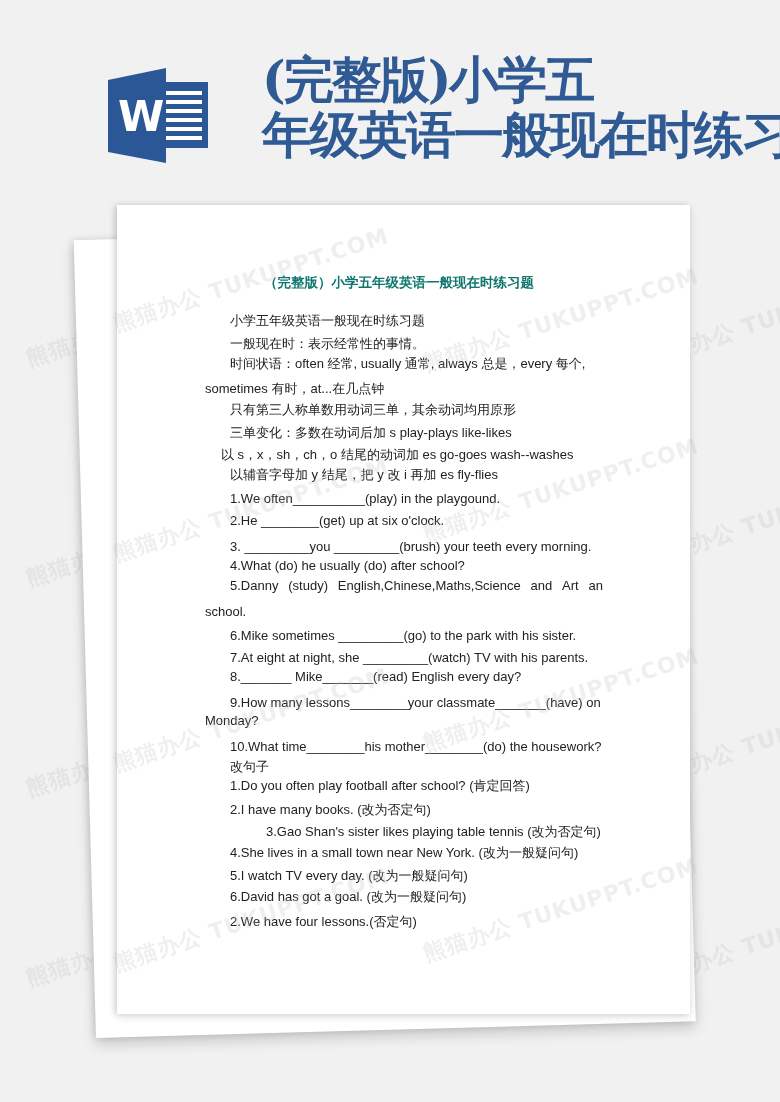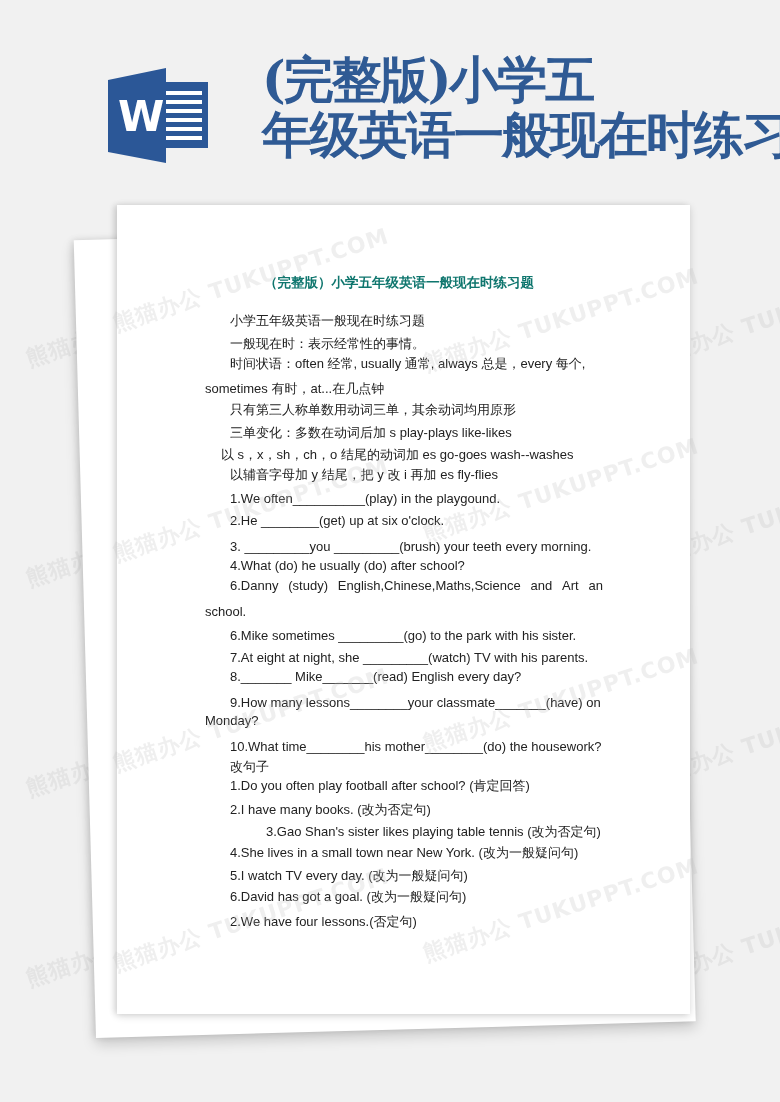--- a/index.html
+++ b/index.html
@@ -135,21 +135,21 @@
   <div class="doc-line" style="left:113px; top:197px;">只有第三人称单数用动词三单，其余动词均用原形</div>
   <div class="doc-line" style="left:104px; top:242px;">以 s，x，sh，ch，o 结尾的动词加 es go-goes wash--washes</div>
   <div class="doc-line" style="left:113px; top:262px;">以辅音字母加 y 结尾，把 y 改 i 再加 es fly-flies</div>
 
   <div class="doc-line" style="left:113px; top:286px;">1.We often__________(play) in the playgound.</div>
   <div class="doc-line" style="left:113px; top:308px;">2.He ________(get) up at six o'clock.</div>
   <div class="doc-line" style="left:113px; top:334px;">3. _________you _________(brush) your teeth every morning.</div>
   <div class="doc-line" style="left:113px; top:353px;">4.What (do) he usually (do) after school?</div>
 
   <div class="doc-line justify" style="left:113px; top:373px; width:373px;">
-    <span>6.Danny</span>
+    <span>5.Danny</span>
     <span>(study)</span>
     <span>English,Chinese,Maths,Science</span>
     <span>and</span>
     <span>Art</span>
     <span>an</span>
   </div>
   <div class="doc-line" style="left:88px;  top:399px;">school.</div>
 
   <div class="doc-line" style="left:113px; top:423px;">6.Mike sometimes _________(go) to the park with his sister.</div>
   <div class="doc-line" style="left:113px; top:445px;">7.At eight at night, she _________(watch) TV with his parents.</div>

